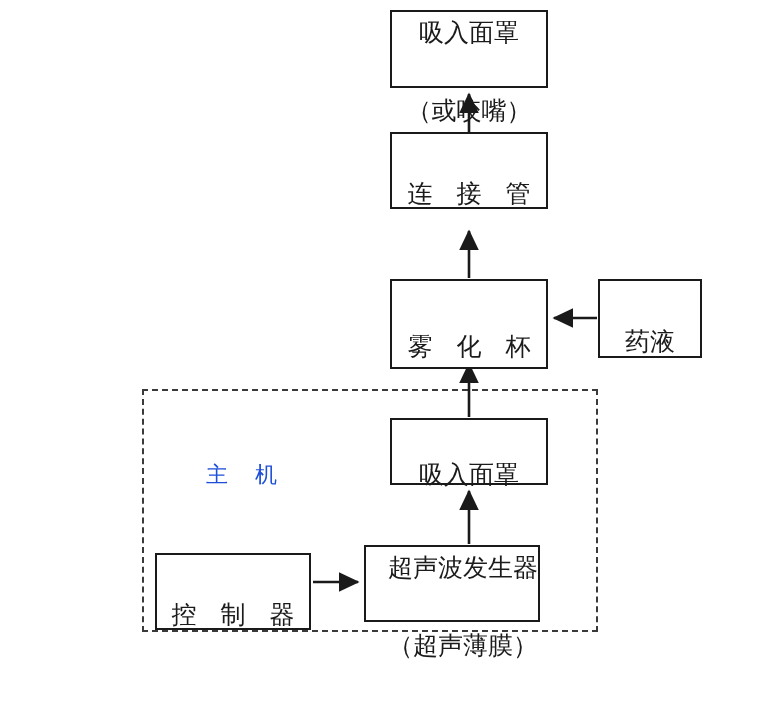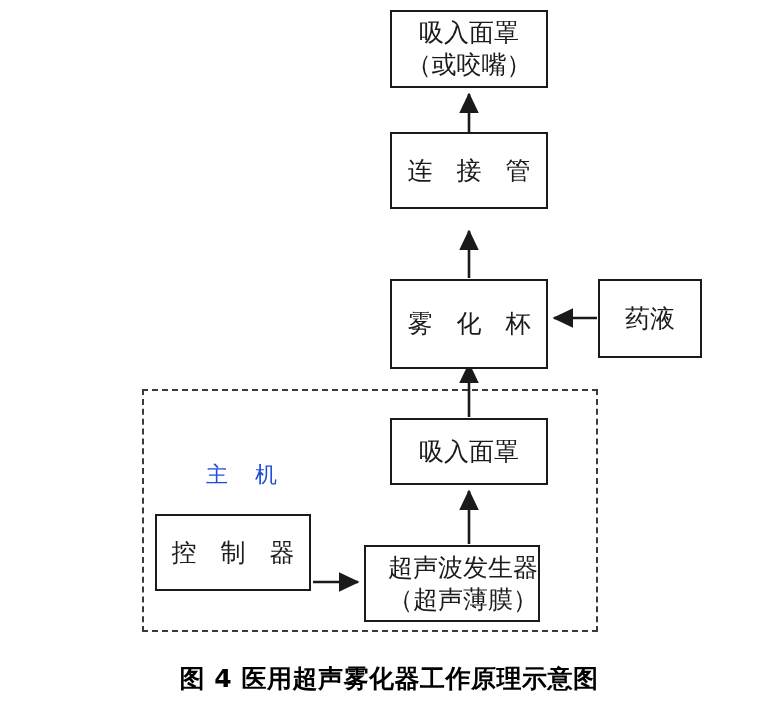--- a/index.html
+++ b/index.html
@@ -35,34 +35,35 @@
     font-family: "DejaVu Serif", "Liberation Serif", serif;
     font-size: 25px;
     line-height: 1.28;
     color: #1b1b1b;
     letter-spacing: 0px;
     z-index: 3;
   }
   .node .line {
     display: block;
     white-space: nowrap;
+    margin-top: 46px;
   }
   
   .spaced .line {
     letter-spacing: 8px;
     text-indent: 8px;
   }
 
   
   #box-mask      { left: 390px;  top: 10px;  width: 158px; height: 78px; }
   #box-tube      { left: 390px;  top: 132px; width: 158px; height: 77px; }
   #box-cup       { left: 390px;  top: 279px; width: 158px; height: 90px; }
   #box-liquid    { left: 598px;  top: 279px; width: 104px; height: 79px; text-align: right; }
   #box-membrane  { left: 390px;  top: 418px; width: 158px; height: 67px; }
-  #box-controller{ left: 155px;  top: 514px; width: 156px; height: 77px; }
+  #box-controller{ left: 155px;  top: 553px; width: 156px; height: 77px; }
   #box-generator { left: 364px;  top: 545px; width: 176px; height: 77px; align-items: flex-end; }
 
   
   #host-enclosure {
     position: absolute;
     left: 142px;
     top: 389px;
     width: 456px;
     height: 243px;
     box-sizing: border-box;
@@ -157,15 +158,14 @@
 
     <line x1="469" y1="417" x2="469" y2="364" stroke="#1a1a1a" stroke-width="2.6" marker-end="url(#arrowhead)"></line>
 
     <line x1="597" y1="318" x2="554" y2="318" stroke="#1a1a1a" stroke-width="2.6" marker-end="url(#arrowhead)"></line>
 
     <line x1="469" y1="278" x2="469" y2="231" stroke="#1a1a1a" stroke-width="2.6" marker-end="url(#arrowhead)"></line>
 
     <line x1="469" y1="147" x2="469" y2="94" stroke="#1a1a1a" stroke-width="2.6" marker-end="url(#arrowhead)"></line>
   </svg>
 
-  <div id="caption">图 4  医用超声雾化器工作原理示意图</div>
 
 </div>
 
 </body></html>

